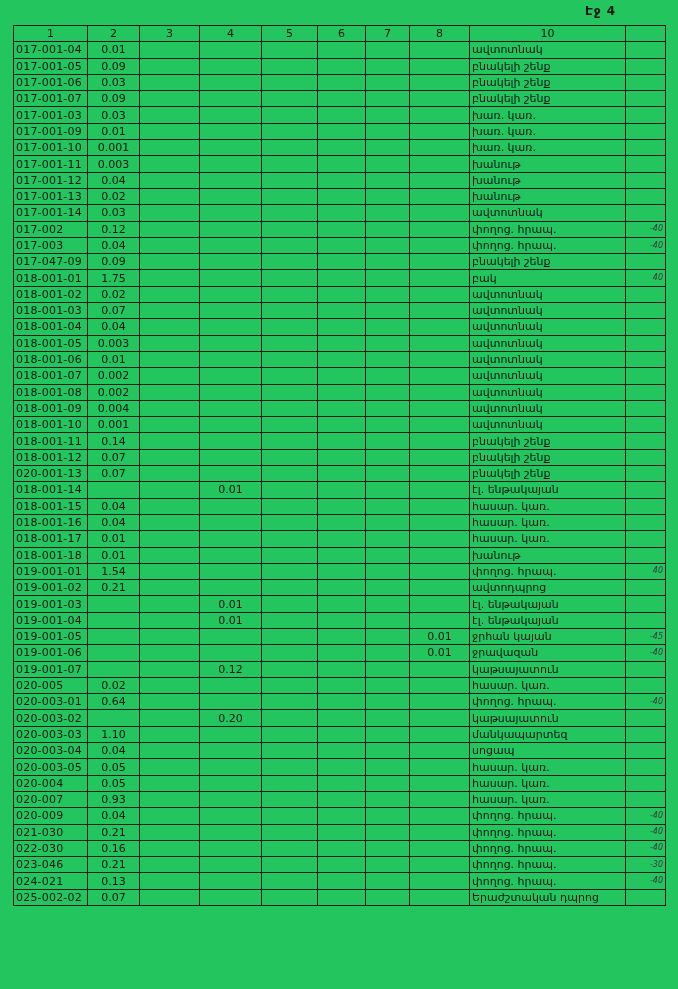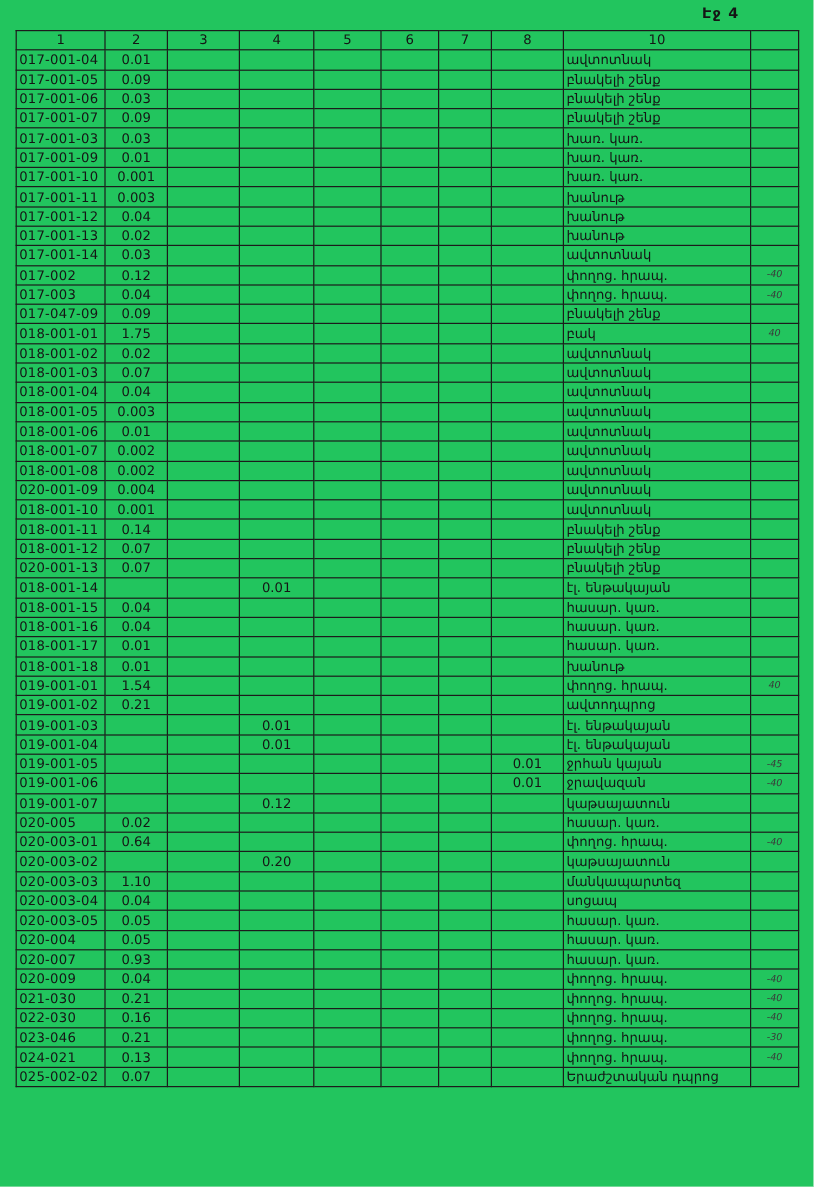--- a/index.html
+++ b/index.html
@@ -59,21 +59,21 @@
     text-align: left;
     padding-left: 4px;
   }
   th.margin-cell,
   td.margin-cell {
     border: none;
     background: transparent;
     font-size: 8px;
     font-style: italic;
     color: #3a3a3a;
-    text-align: center;
+    text-align: right;
     padding-left: 5px;
   }
 </style>
 </head>
 <body>
 
 <div class="page">
   <div class="corner-label">Էջ 4</div>
 
   <table class="doc-table">
@@ -362,21 +362,21 @@
           <td class="value-cell"></td>
           <td class="value-cell"></td>
           <td class="value-cell"></td>
           <td class="value-cell"></td>
           <td class="value-cell"></td>
           <td class="value-cell"></td>
           <td class="name-cell">ավտոտնակ</td>
           <td class="margin-cell"></td>
         </tr>
         <tr>
-          <td class="code-cell">020-001-09</td>
+          <td class="code-cell">018-001-09</td>
           <td class="value-cell">0.004</td>
           <td class="value-cell"></td>
           <td class="value-cell"></td>
           <td class="value-cell"></td>
           <td class="value-cell"></td>
           <td class="value-cell"></td>
           <td class="value-cell"></td>
           <td class="name-cell">ավտոտնակ</td>
           <td class="margin-cell"></td>
         </tr>

